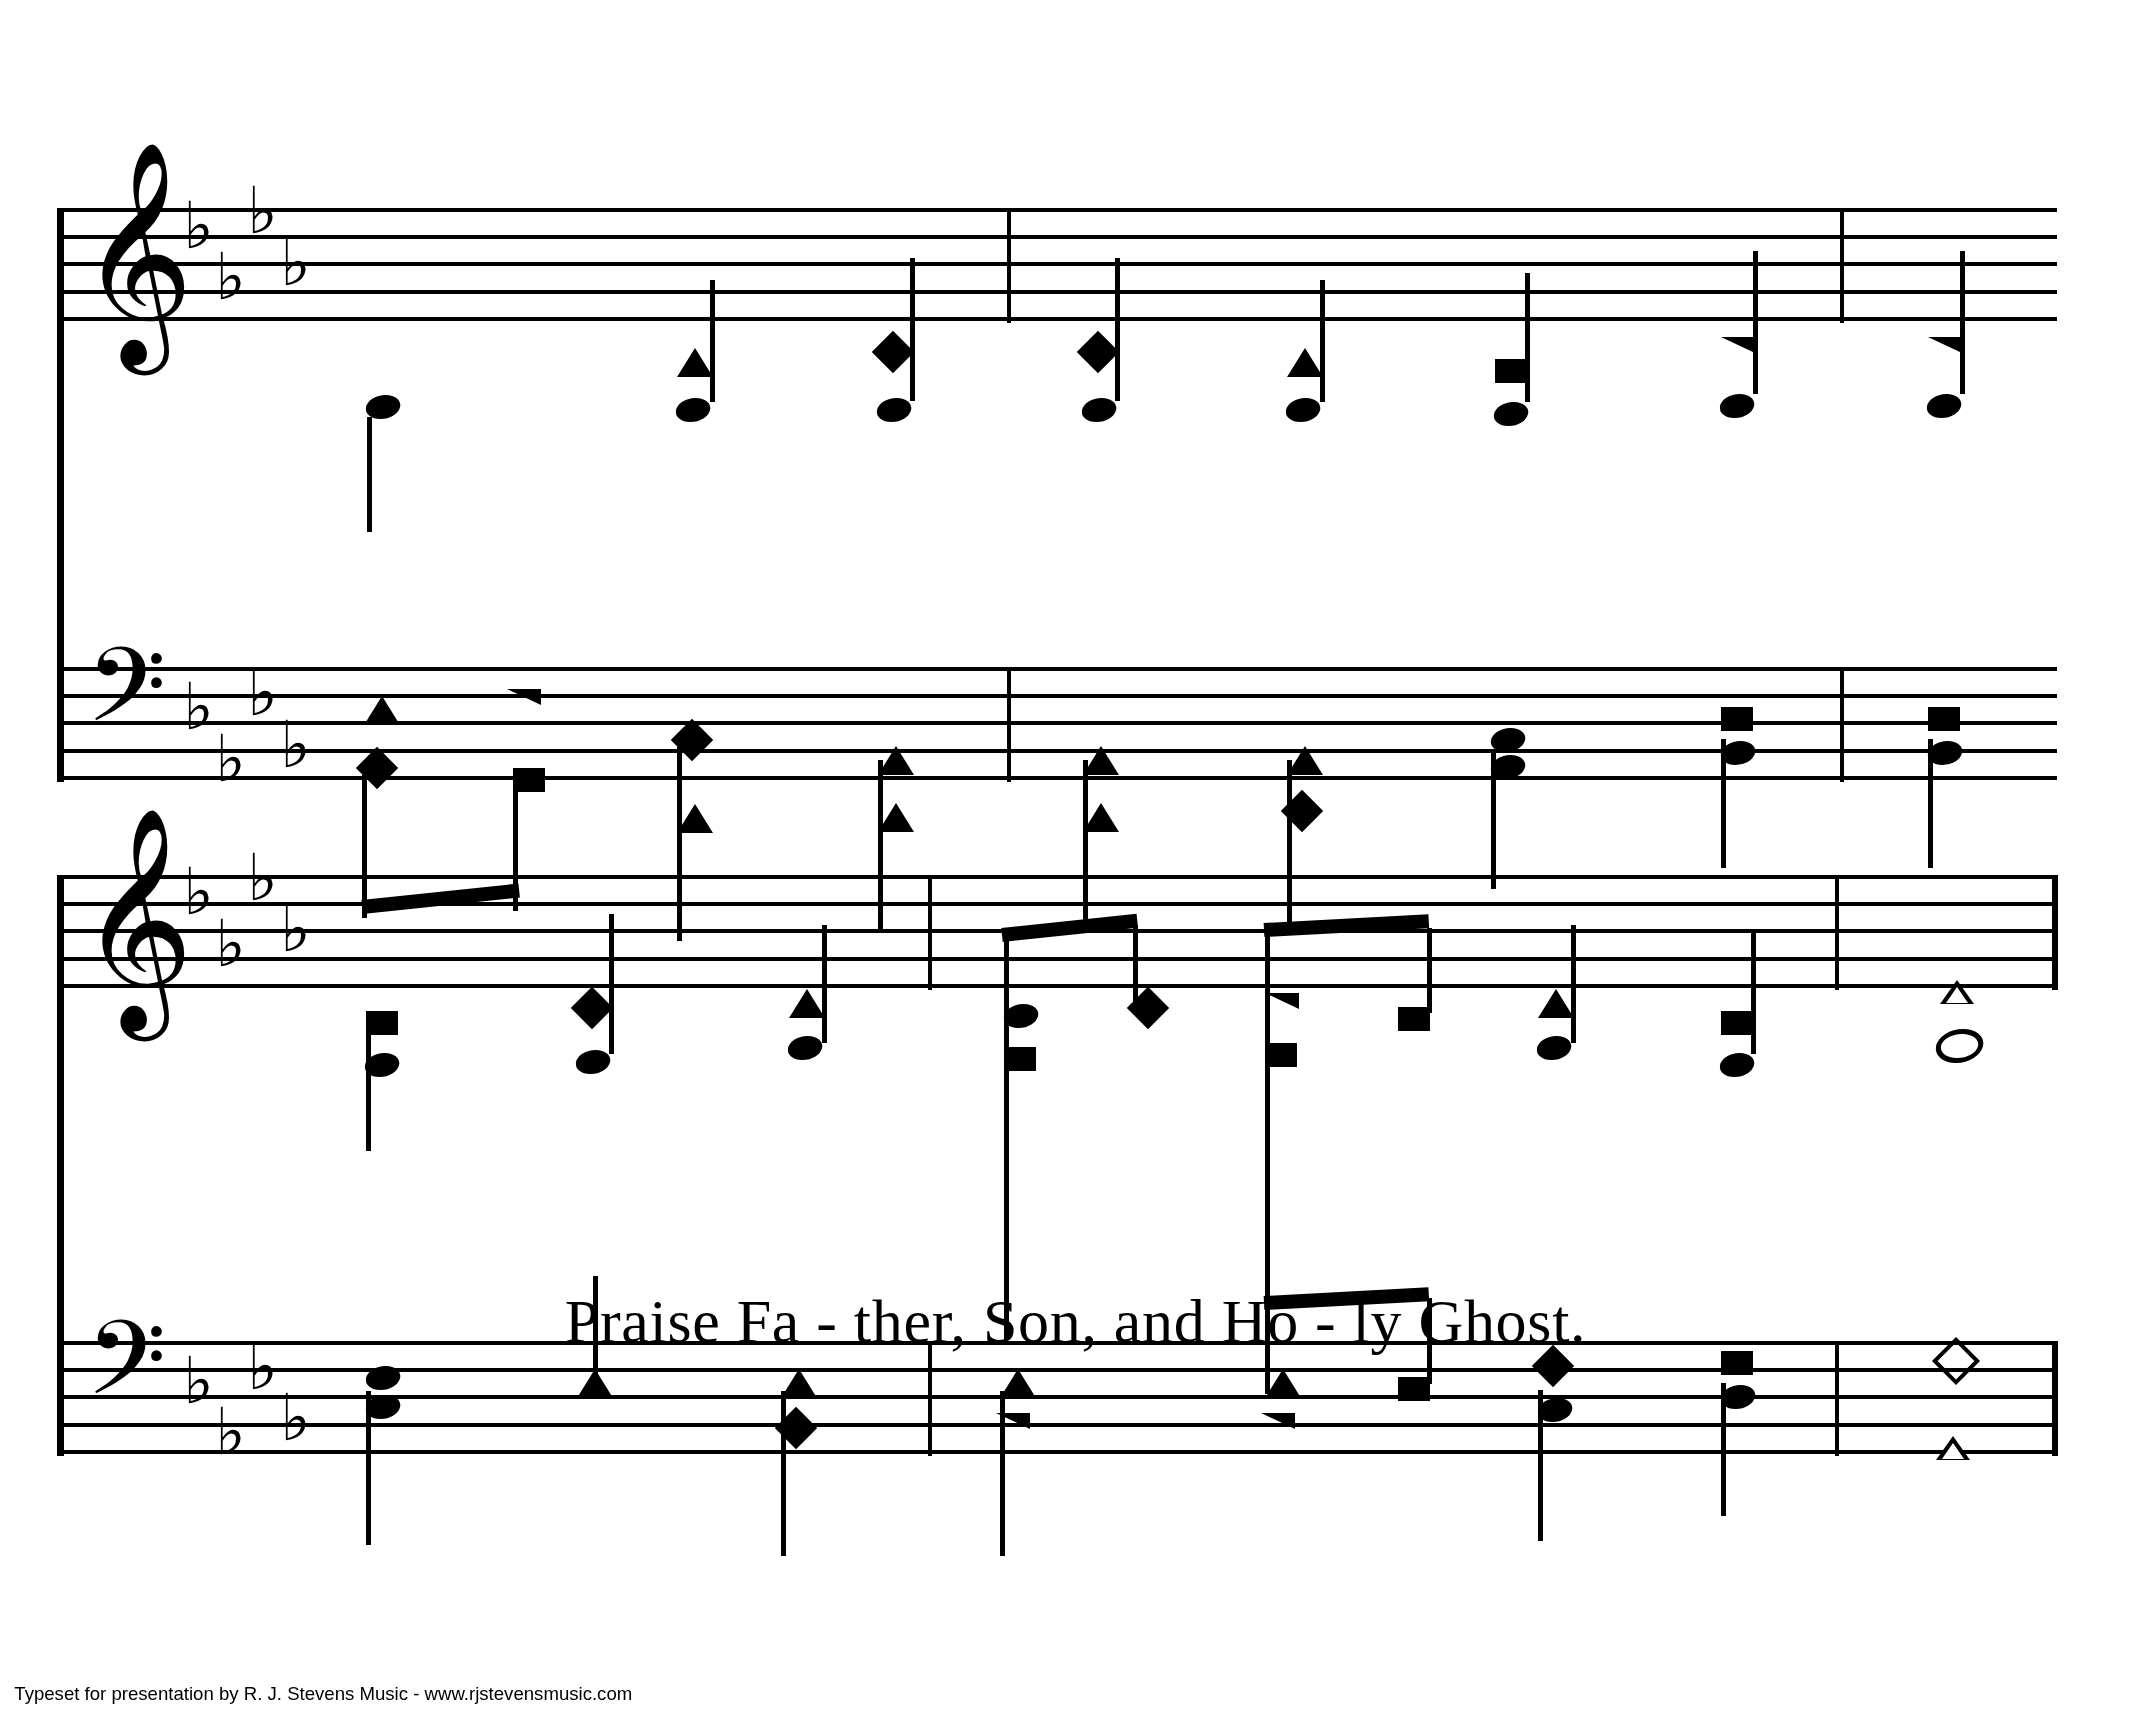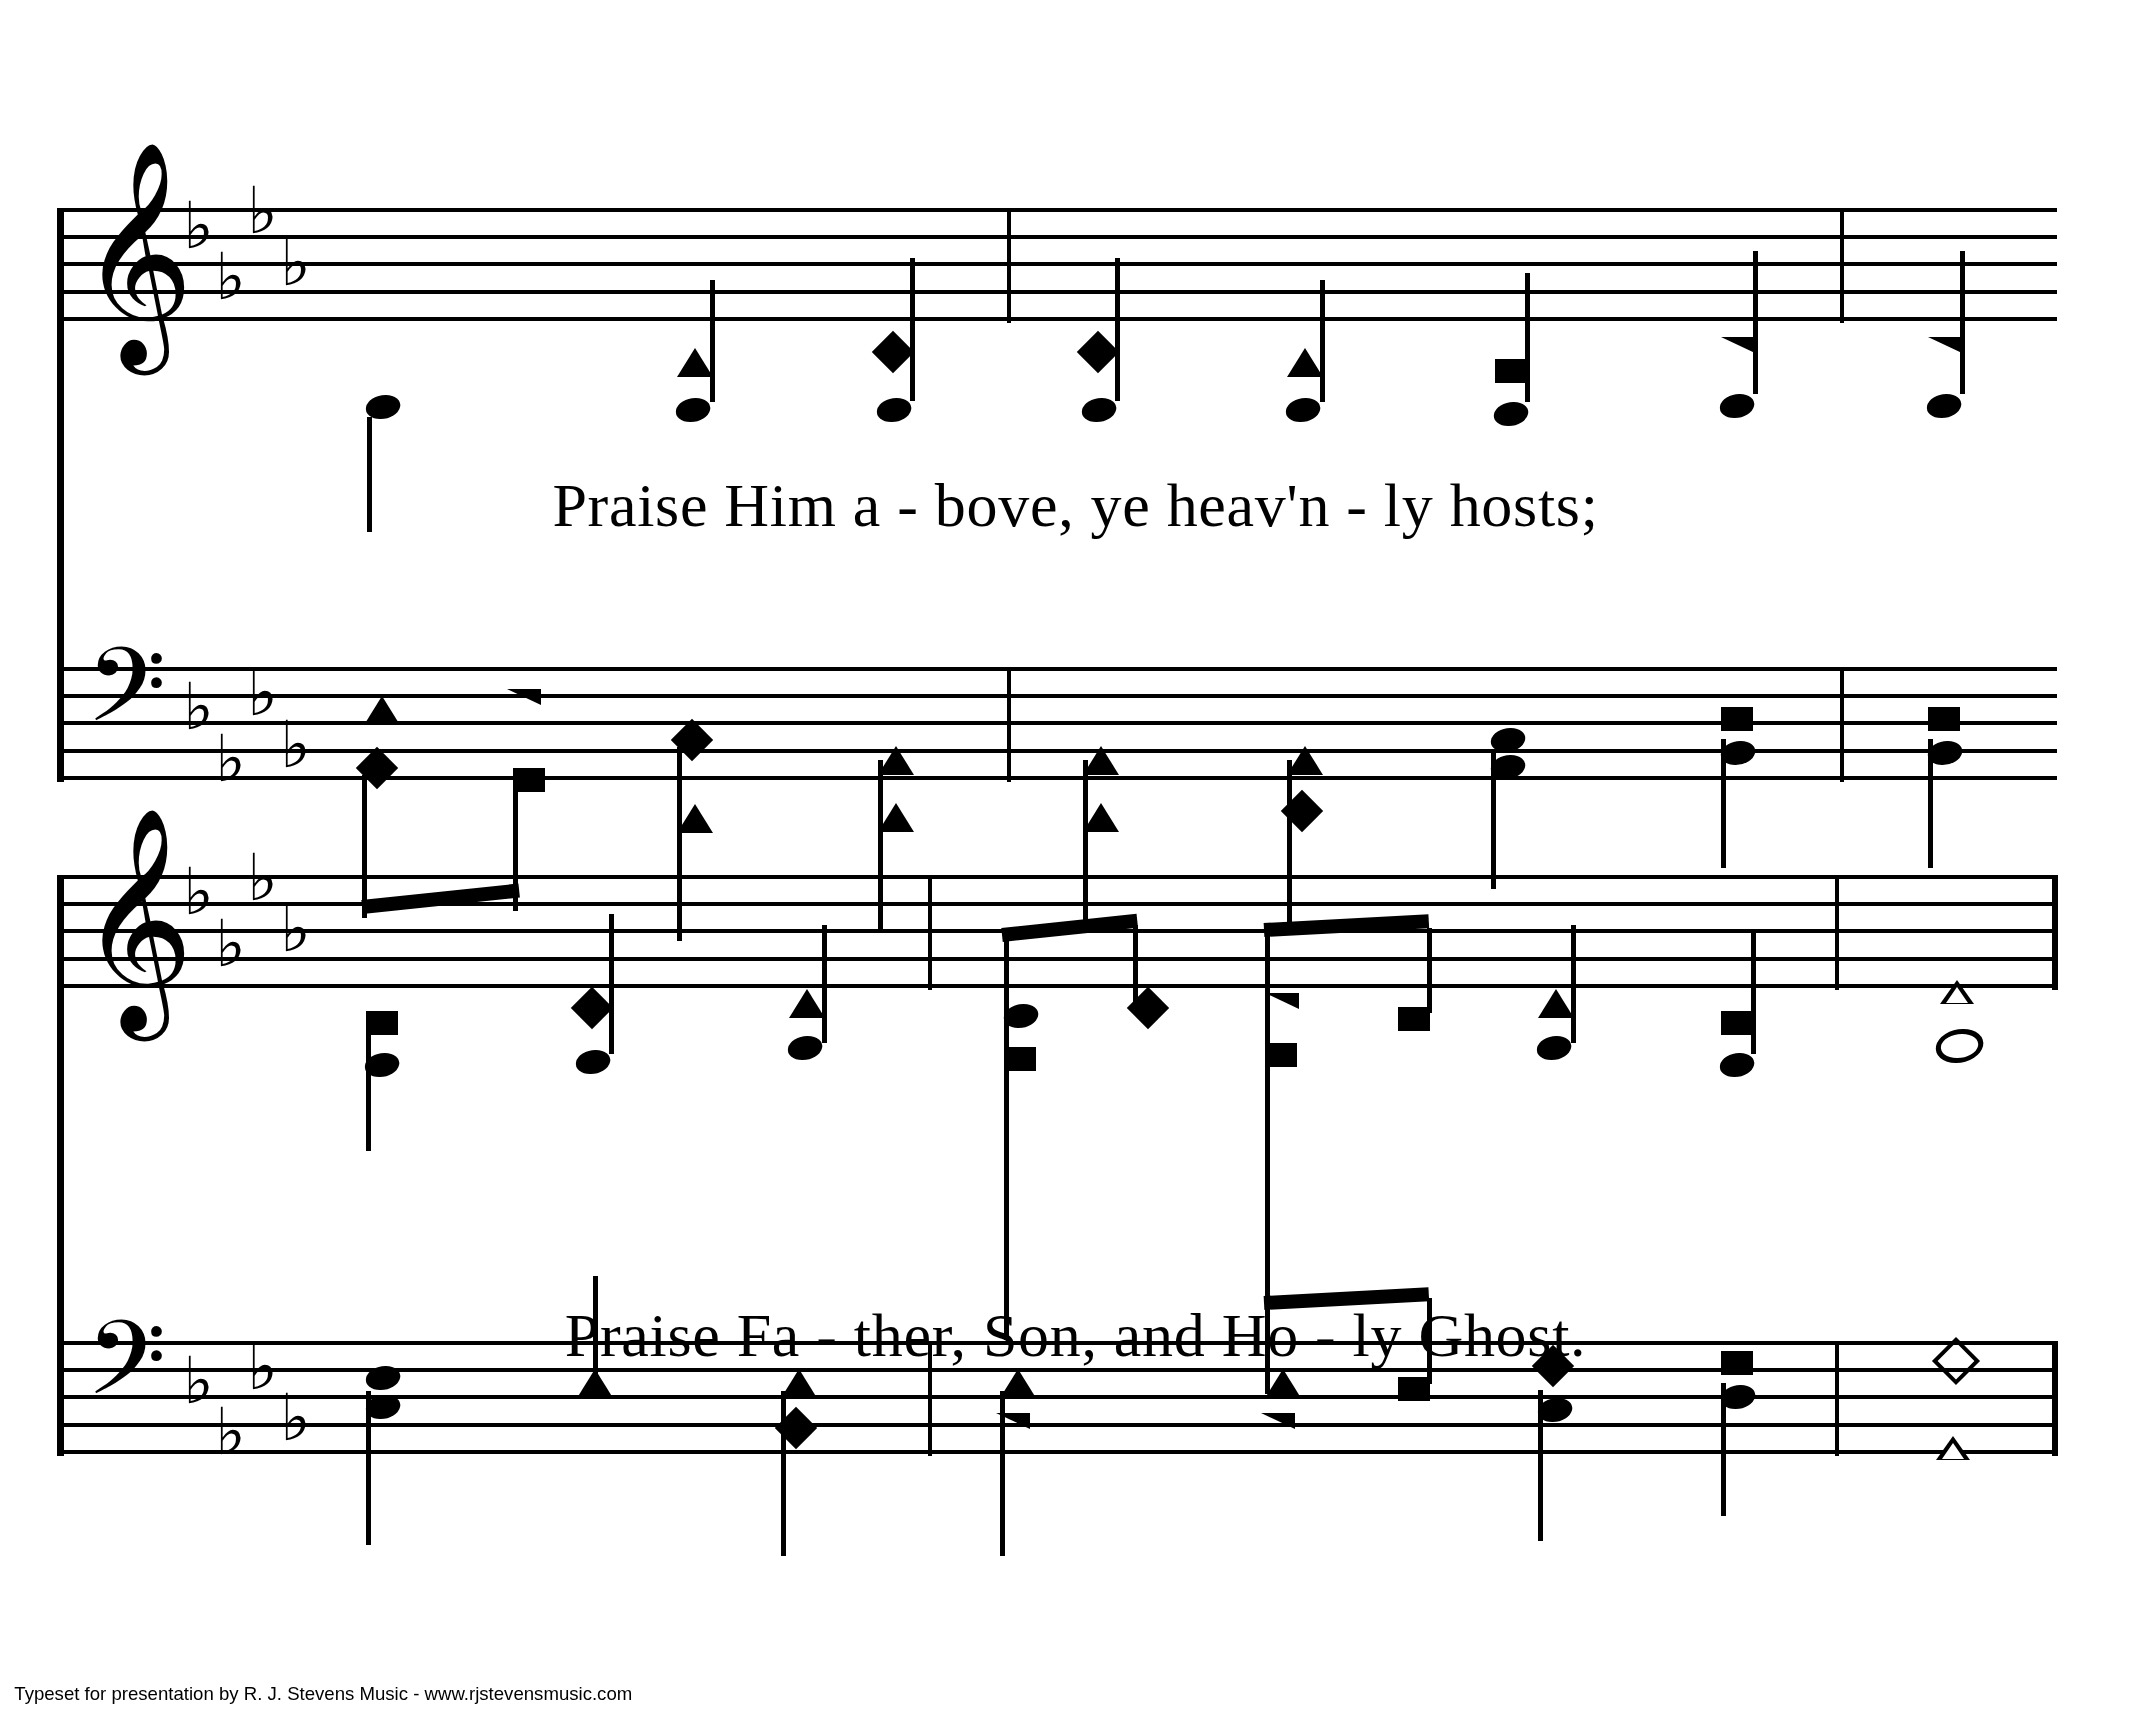--- a/index.html
+++ b/index.html
@@ -260,21 +260,20 @@
       <div class="nh oval" style="left:-1.4px; top:57px;"></div>
       <div class="stem" style="left:32px; top:-86px; height:143px;"></div>
     </div>
 
     <div class="note" style="left:1928px; top:229px;">
       <div class="nh tri-left" style="left:0; top:0;"></div>
       <div class="nh oval" style="left:-1.4px; top:57px;"></div>
       <div class="stem" style="left:32px; top:-86px; height:143px;"></div>
     </div>
 
-    <div class="lyrics" style="top:362px;">Praise   Him  a - bove,  ye heav'n - ly  hosts;</div>
 
     <div class="staff" style="top:559px;">
       <div class="line l0"></div>
       <div class="line l1"></div>
       <div class="line l2"></div>
       <div class="line l3"></div>
       <div class="line l4"></div>
     </div>
 
     <div class="clef bass" style="left:86px; top:527px;">𝄢</div>
@@ -416,21 +415,21 @@
       <div class="nh square" style="left:0; top:0;"></div>
       <div class="nh oval" style="left:-1.4px; top:42px;"></div>
       <div class="stem" style="left:30px; top:-82px; height:125px;"></div>
     </div>
 
     <div class="note" style="left:1936px; top:226px;">
       <div class="nh oval-open" style="left:0; top:0;"></div>
       <div class="nh tri-open" style="left:4.3px; top:-49px;"></div>
     </div>
 
-    <div class="lyrics" style="top:497px;">Praise Fa - ther,  Son,   and     Ho - ly   Ghost.</div>
+    <div class="lyrics" style="top:483px;">Praise Fa - ther,  Son,   and     Ho - ly   Ghost.</div>
 
     <div class="staff" style="top:538px;">
       <div class="line l0"></div>
       <div class="line l1"></div>
       <div class="line l2"></div>
       <div class="line l3"></div>
       <div class="line l4"></div>
     </div>
 
     <div class="clef bass" style="left:86px; top:505px;">𝄢</div>

